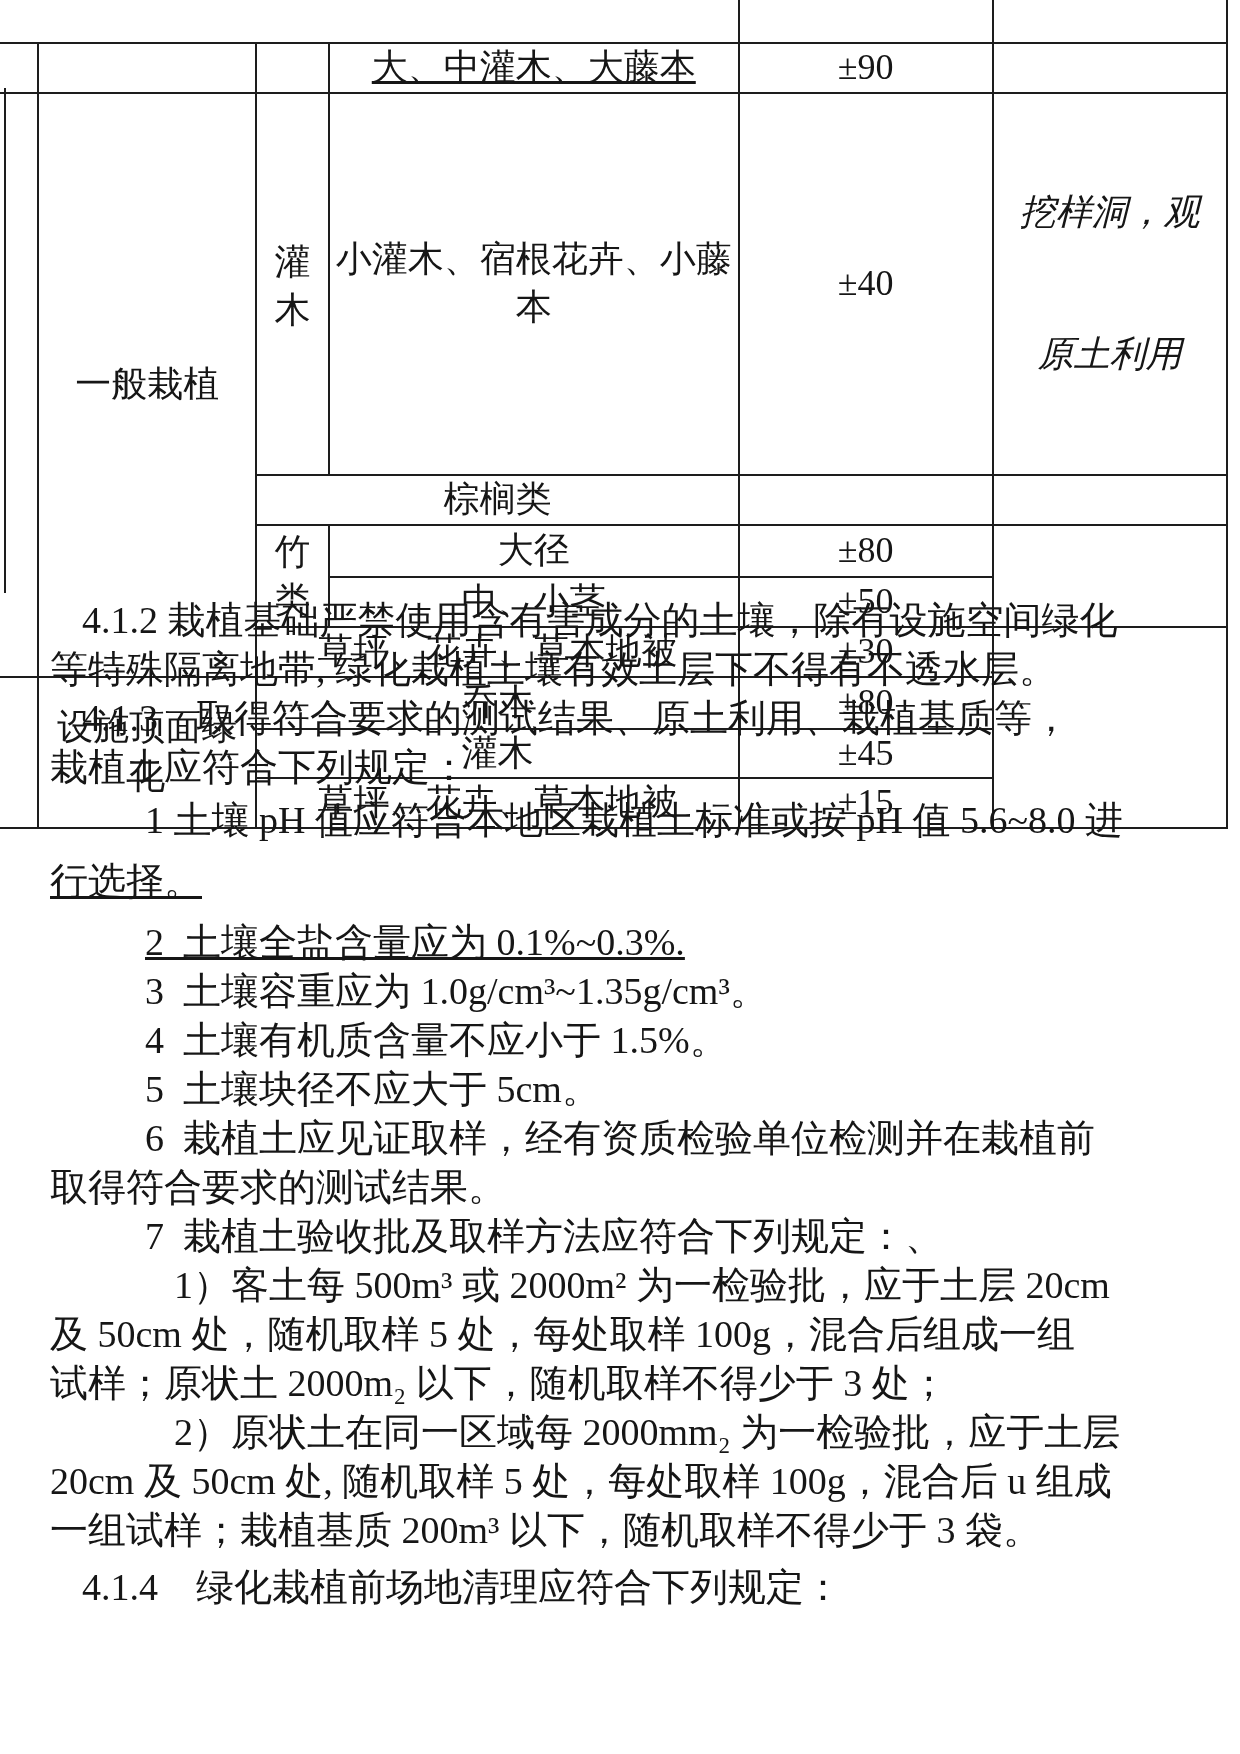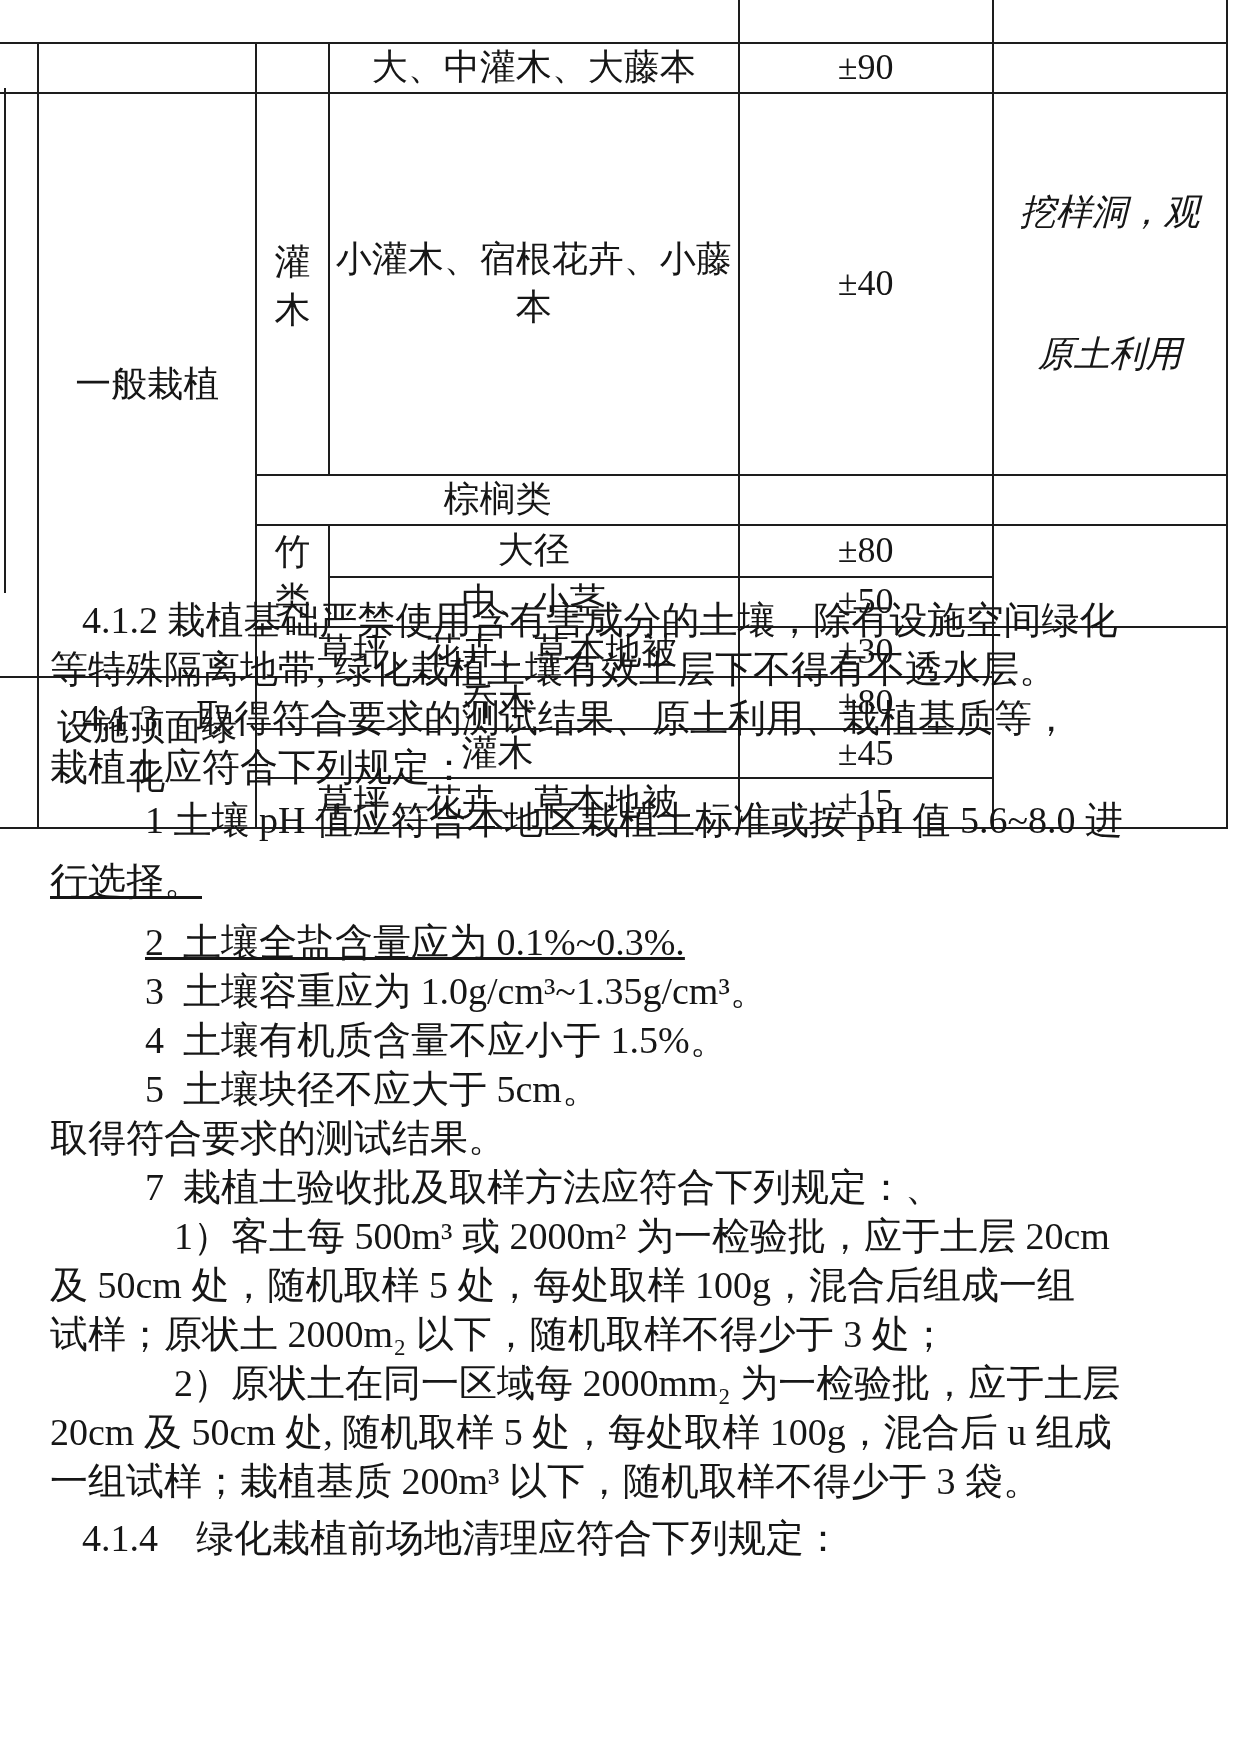--- a/index.html
+++ b/index.html
@@ -60,21 +60,21 @@
         <tr style="height:43px">
       <td class="no-top" colspan="4"></td>
       <td class="no-top"></td>
       <td class="no-top"></td>
     </tr>
 
     <tr style="height:48px">
       <td></td>
       <td></td>
       <td></td>
-      <td class="desc-left" style="padding-top:0;vertical-align:middle;">大、中灌木、大藤本</td>
+      <td class="desc-left" style="padding-top:0;vertical-align:middle;text-decoration:underline;">大、中灌木、大藤本</td>
       <td class="val">±90</td>
       <td></td>
     </tr>
 
     <tr style="height:150px">
       <td rowspan="5"></td>
       <td rowspan="5" class="group-top">一般栽植</td>
       <td class="v-top" style="padding-top:4px;">
         <div class="vlabel">灌木</div>
       </td>
@@ -137,20 +137,21 @@
     <div class="line ind-first">4.1.2 栽植基础严禁使用含有害成分的土壤，除有设施空间绿化</div>
     <div class="line">等特殊隔离地带, 绿化栽植土壤有效土层下不得有不透水层。</div>
     <div class="line ind-first">4.1.3　取得符合要求的测试结果、原土利用、栽植基质等，</div>
     <div class="line">栽植土应符合下列规定：</div>
     <div class="line ind-item mt4">1 土壤 pH 值应符合本地区栽植土标准或按 pH 值 5.6~8.0 进</div>
     <div class="line mt12">行选择。</div>
     <div class="line ind-item mt12">2  土壤全盐含量应为 0.1%~0.3%.</div>
     <div class="line ind-item">3  土壤容重应为 1.0g/cm³~1.35g/cm³。</div>
     <div class="line ind-item">4  土壤有机质含量不应小于 1.5%。</div>
     <div class="line ind-item">5  土壤块径不应大于 5cm。</div>
+    <div class="line ind-item">6  栽植土应见证取样，经有资质检验单位检测并在栽植前</div>
     <div class="line">取得符合要求的测试结果。</div>
     <div class="line ind-item">7  栽植土验收批及取样方法应符合下列规定：、</div>
     <div class="line ind-sub">1）客土每 500m³ 或 2000m² 为一检验批，应于土层 20cm</div>
     <div class="line">及 50cm 处，随机取样 5 处，每处取样 100g，混合后组成一组</div>
     <div class="line">试样；原状土 2000m₂ 以下，随机取样不得少于 3 处；</div>
     <div class="line ind-sub">2）原状土在同一区域每 2000mm₂ 为一检验批，应于土层</div>
     <div class="line">20cm 及 50cm 处, 随机取样 5 处，每处取样 100g，混合后 u 组成</div>
     <div class="line">一组试样；栽植基质 200m³ 以下，随机取样不得少于 3 袋。</div>
     <div class="line ind-first mt8">4.1.4　绿化栽植前场地清理应符合下列规定：</div>
   </div>

